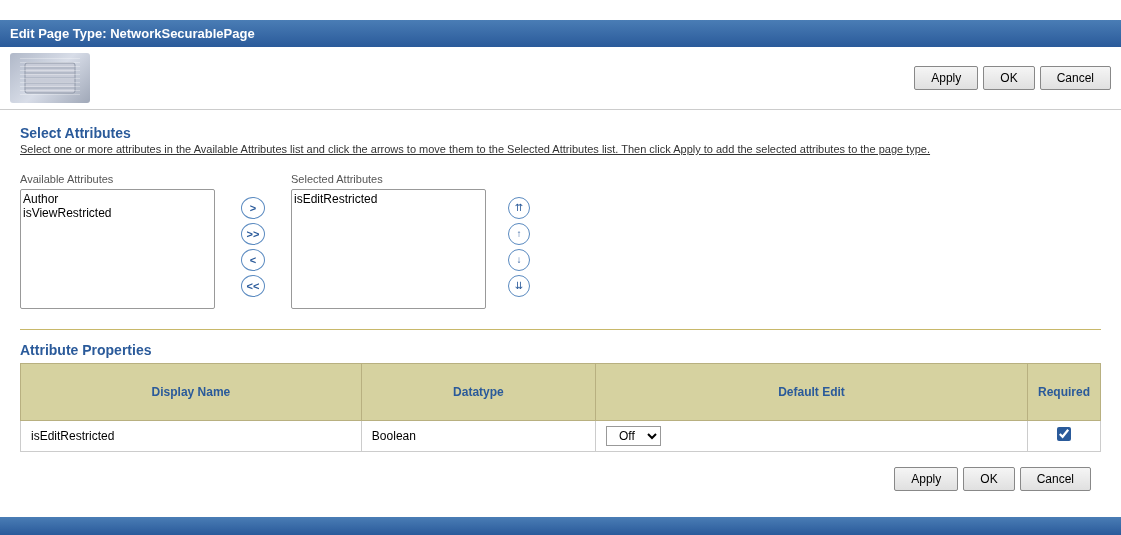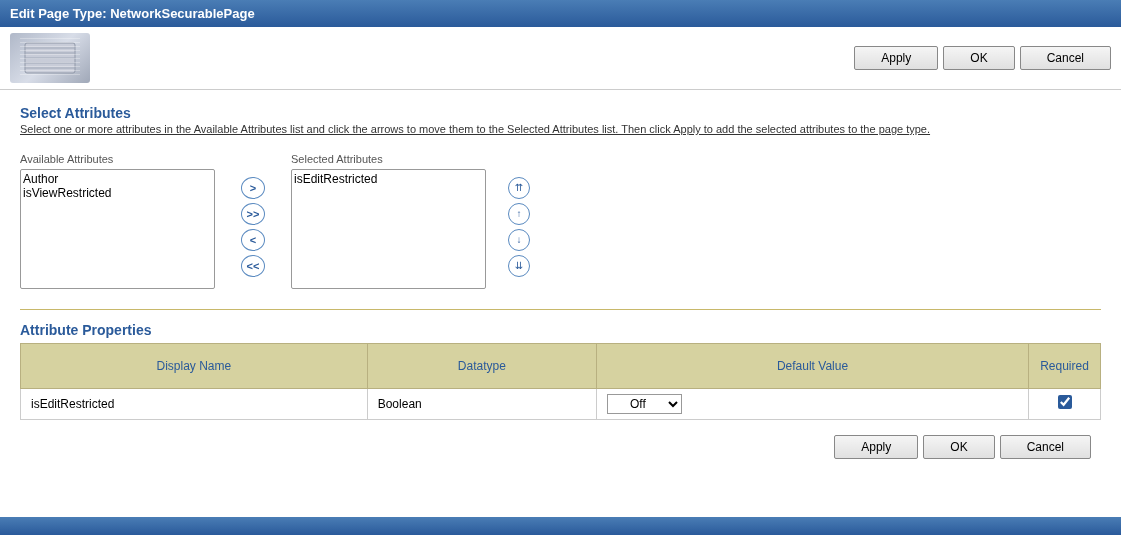--- a/index.html
+++ b/index.html
@@ -13,20 +13,21 @@
 
     
     .title-bar {
       background: linear-gradient(to bottom, #4a7db5, #2a5a9a);
       color: #fff;
       font-size: 13px;
       font-weight: bold;
       padding: 6px 10px;
       display: flex;
       align-items: center;
+      margin-top: 20px;
     }
 
     
     .header-area {
       background: #fff;
       border-bottom: 1px solid #ccc;
       display: flex;
       align-items: center;
       justify-content: space-between;
       padding: 6px 10px;
@@ -58,21 +59,21 @@
         rgba(255,255,255,0.3) 4px
       );
     }
 
     .header-buttons {
       display: flex;
       gap: 5px;
     }
 
     .btn {
-      padding: 4px 26px;
+      padding: 4px 16px;
       border: 1px solid #888;
       background: linear-gradient(to bottom, #f5f5f5, #e0e0e0);
       cursor: pointer;
       font-size: 12px;
       border-radius: 2px;
       color: #000;
     }
 
     
     .main-content {
@@ -194,23 +195,23 @@
 
     .props-table {
       width: 100%;
       border-collapse: collapse;
       font-size: 12px;
     }
 
     .props-table thead tr th {
       background: #d6d2a0;
       border: 1px solid #b8b080;
-      padding: 15px 10px;
-      color: #2a5a9a;
-      font-weight: normal;
+      padding: 21px 10px;
+      color: #2a5a9a;
+      font-weight: bold;
       text-align: center;
     }
 
     .props-table tbody tr td {
       border: 1px solid #ccc;
       padding: 5px 10px;
       background: #fff;
     }
 
     .props-table tbody tr:nth-child(even) td {
@@ -223,21 +224,21 @@
 
     .required-cell {
       text-align: center;
       width: 72px;
     }
 
     .dropdown-select {
       border: 1px solid #999;
       background: #fff;
       font-size: 12px;
-      padding: 1px 18px;
+      padding: 1px 8px;
     }
 
     .checkbox-required {
       width: 14px;
       height: 14px;
       accent-color: #2a5a9a;
     }
 
     
     .footer-buttons {
@@ -321,21 +322,21 @@
 
   <hr class="divider">
 
   <div class="attr-props-title">Attribute Properties</div>
 
   <table class="props-table">
     <thead>
       <tr>
         <th>Display Name</th>
         <th>Datatype</th>
-        <th class="default-value-cell">Default Value</th>
+        <th class="default-value-cell">Default Edit</th>
         <th class="required-cell">Required</th>
       </tr>
     </thead>
     <tbody>
       <tr>
         <td>
           <span>isEditRestricted</span>
         </td>
         <td>
           <span>Boolean</span>

